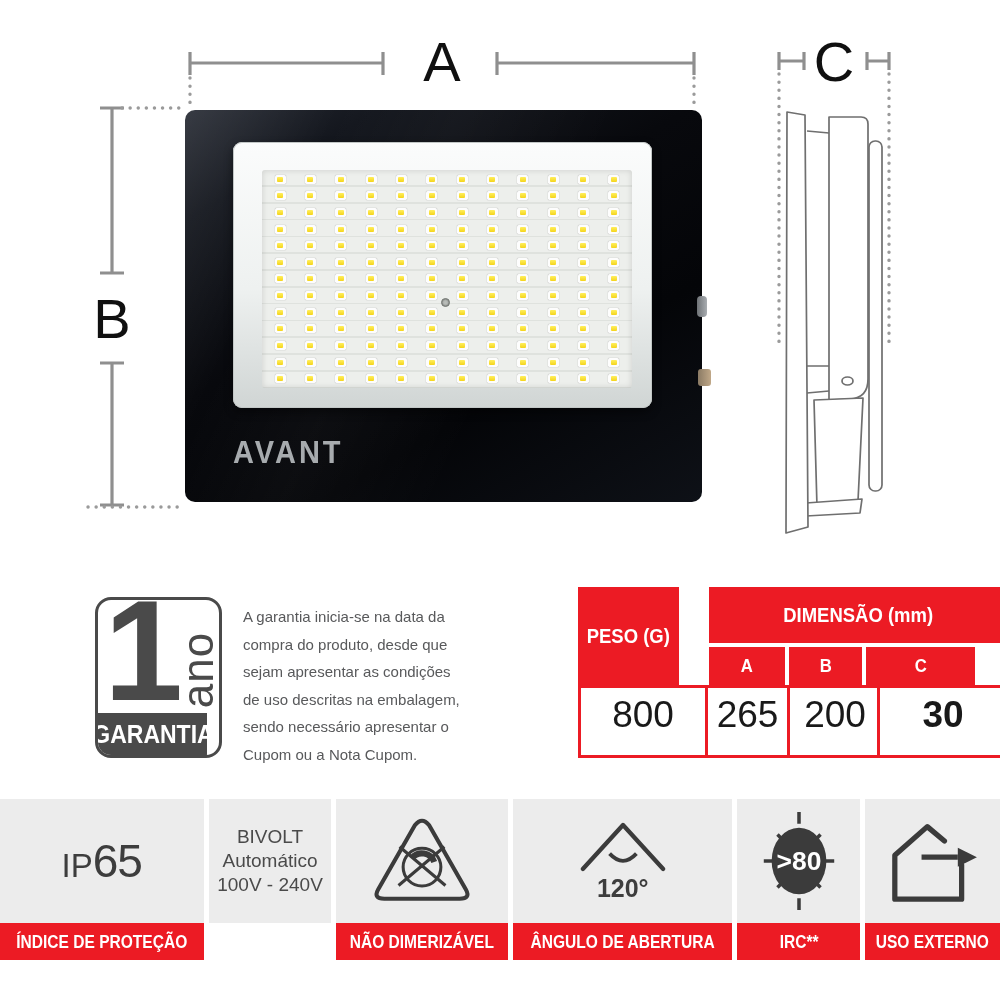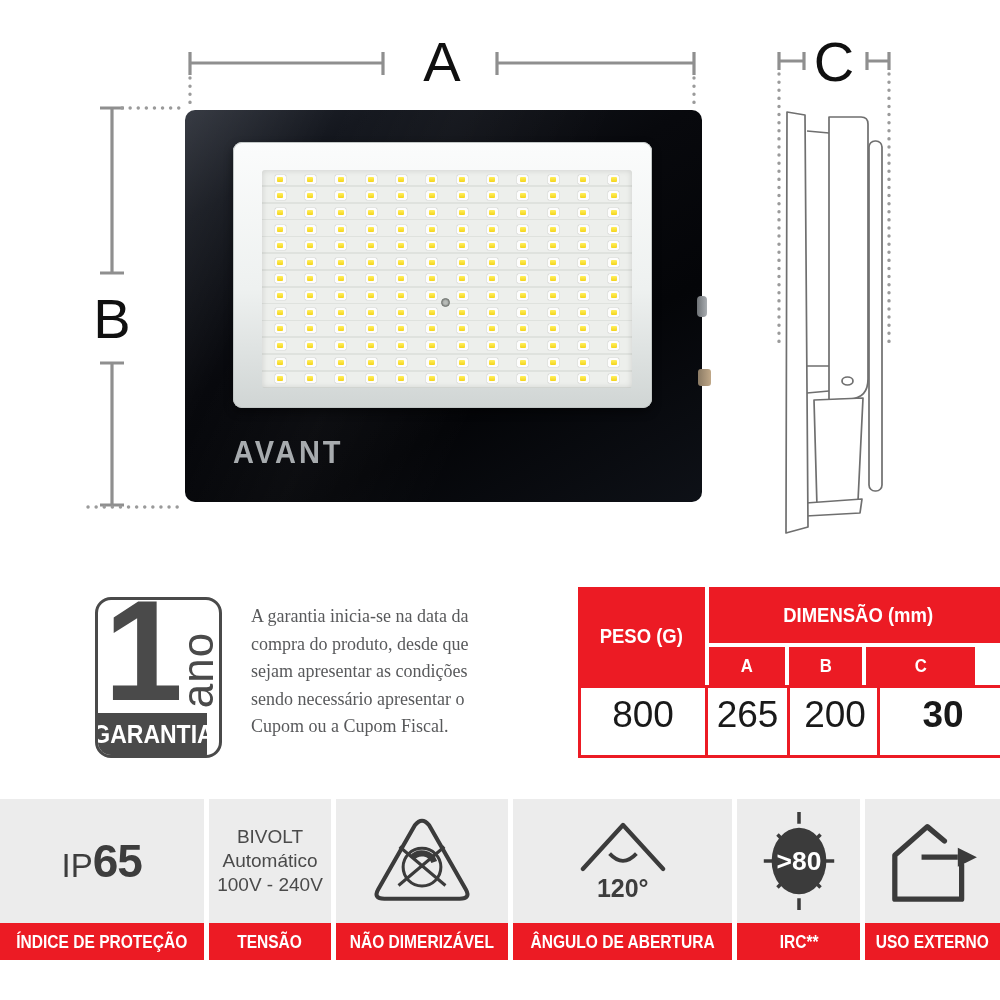--- a/index.html
+++ b/index.html
@@ -45,28 +45,28 @@
 
   
   .warranty-badge{position:absolute;left:95px;top:597px;width:127px;height:161px;background:#fff;
     border:3px solid #4a4a4a;border-radius:16px;overflow:hidden;}
   .badge-number{position:absolute;left:6px;top:-20px;font-size:142px;font-weight:700;color:#4a4a4a;line-height:1;}
   .badge-unit{position:absolute;left:45px;top:48px;width:110px;height:44px;display:flex;align-items:center;
     justify-content:center;transform:rotate(-90deg);font-size:44px;color:#4a4a4a;letter-spacing:1px;}
   .badge-bar{position:absolute;left:0;right:12px;bottom:0;height:42px;background:#4a4a4a;
     display:flex;align-items:center;justify-content:center;}
   .badge-bar span{color:#fff;font-size:25px;font-weight:700;display:inline-block;transform:scaleX(.92);white-space:nowrap;}
-  .warranty-text{position:absolute;left:251px;top:603px;width:300px;font-size:18px;
-    line-height:27.6px;color:#58595b;font-family:Liberation Serif, serif;}
+  .warranty-text{position:absolute;left:243px;top:603px;width:300px;font-size:15px;
+    line-height:27.6px;color:#58595b;}
 
   
   .spec-table{position:absolute;left:578px;top:587px;width:397px;height:171px;}
   .th{position:absolute;background:var(--red);color:#fff;display:flex;align-items:center;justify-content:center;}
   .th span{display:inline-block;transform:scaleX(.88);white-space:nowrap;font-weight:700;}
-  .th-peso{left:0;top:0;width:127px;height:98px;font-size:21px;}
+  .th-peso{left:0;top:0;width:101px;height:98px;font-size:21px;}
   .th-dim{left:131px;top:0;width:298px;height:56px;font-size:21px;}
   .th-a{left:131px;top:60px;width:76px;height:38px;font-size:19px;}
   .th-b{left:211px;top:60px;width:73px;height:38px;font-size:19px;}
   .th-c{left:288px;top:60px;width:109px;height:38px;font-size:19px;}
   .td{position:absolute;top:98px;height:73px;background:#fff;border:3px solid var(--red);
     display:flex;align-items:center;justify-content:center;font-size:37px;color:#191919;padding-bottom:14px;}
   .td-peso{left:0;width:130px;}
   .td-a{left:127px;width:85px;}
   .td-b{left:209px;width:96px;}
   .td-c{left:299px;width:132px;font-weight:bold;}
@@ -74,21 +74,21 @@
   
   .features{position:absolute;left:0;top:783px;width:1000px;display:flex;gap:5px;}
   .feature{flex:1;display:flex;flex-direction:column;}
   .feature-body{height:124px;background:var(--cellgray);display:flex;flex-direction:column;
     align-items:center;justify-content:center;color:var(--dark);margin-top:16px;}
   .feature-label{height:37px;background:var(--red);display:flex;align-items:center;justify-content:center;}
   .feature-label span{color:#fff;font-size:18.5px;font-weight:700;display:inline-block;
     transform:scaleX(.84);white-space:nowrap;}
   .ip-line{display:flex;align-items:baseline;color:#3d3d3d;}
   .ip-prefix{font-size:33px;font-weight:400;}
-  .ip-value{font-size:46px;font-weight:700;letter-spacing:-1px;}
+  .ip-value{font-size:46px;font-weight:400;letter-spacing:-1px;}
   .voltage-lines{text-align:center;font-size:19px;line-height:24px;color:#4a4a4a;}
   .angle-value{font-size:25px;font-weight:700;color:#3d3d3d;margin-top:1px;}
   .icon-svg{display:block;}
   svg text.sun-text{font-size:27px;font-weight:700;fill:#fff;}
 </style>
 </head>
 <body>
 
 <svg id="diagram-svg" viewBox="0 0 1000 560" xmlns="http://www.w3.org/2000/svg">
 
@@ -615,22 +615,23 @@
   <div class="badge-unit">ano</div>
   <div class="badge-bar">
     <span>GARANTIA</span>
   </div>
 </div>
 
 <div class="warranty-text">
   <div>A garantia inicia-se na data da</div>
   <div>compra do produto, desde que</div>
   <div>sejam apresentar as condições</div>
+  <div>de uso descritas na embalagem,</div>
   <div>sendo necessário apresentar o</div>
-  <div>Cupom ou a Cupom Fiscal.</div>
+  <div>Cupom ou a Nota Cupom.</div>
 </div>
 
 <div class="spec-table">
   <div class="th th-peso">
     <span>PESO (G)</span>
   </div>
   <div class="th th-dim">
     <span>DIMENSÃO (mm)</span>
   </div>
   <div class="th th-a">
@@ -662,23 +663,20 @@
     </div>
   </div>
 
   <div class="feature">
     <div class="feature-body">
       <div class="voltage-lines">
         <div>BIVOLT</div>
         <div>Automático</div>
         <div>100V - 240V</div>
       </div>
-    </div>
-    <div class="feature-label">
-      <span>TENSÃO</span>
     </div>
   </div>
 
   <div class="feature">
     <div class="feature-body">
       <svg class="icon-svg" width="102" height="96" viewBox="0 0 100 94">
         <path d="M43,12 Q50,3 57,12 L93,75 Q98,84 87,84 L13,84 Q2,84 7,75 Z" fill="none" stroke="#3b3b3b" stroke-width="4" stroke-linejoin="round"></path>
         <circle cx="50" cy="53" r="18.5" fill="none" stroke="#3b3b3b" stroke-width="3"></circle>
         <path d="M28,33 L73,71 M72,33 L27,71" stroke="#3b3b3b" stroke-width="3" fill="none"></path>
         <path d="M40,44 A13,13 0 0 1 62,48" stroke="#3b3b3b" stroke-width="6" fill="none"></path>

